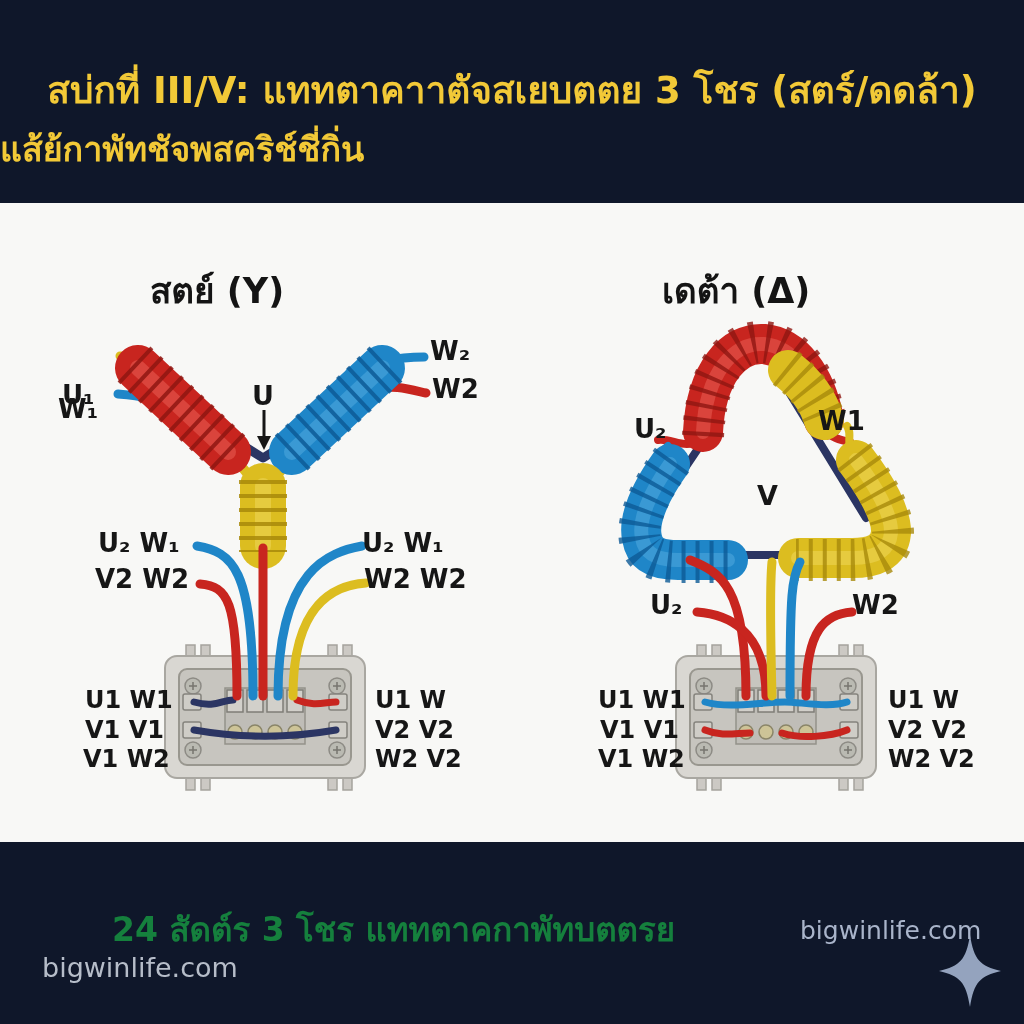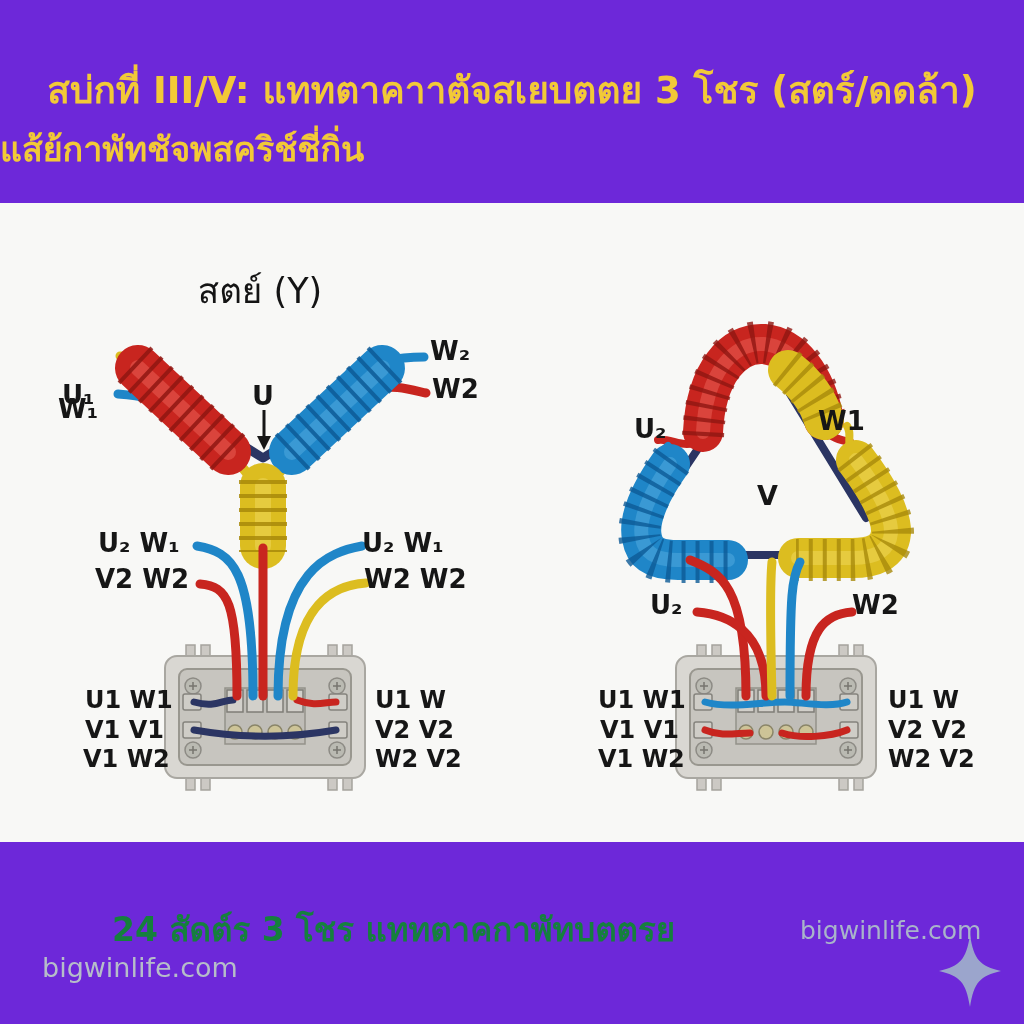--- a/index.html
+++ b/index.html
@@ -1,28 +1,28 @@
 <!DOCTYPE html>
 <html><head>
 <meta charset="utf-8">
 <style>
   html,body{margin:0;padding:0;background:#555;}
   .page{position:relative;width:1024px;height:1024px;overflow:hidden;
         background:#f8f8f6;font-family:"DejaVu Sans",sans-serif;}
-  .band{position:absolute;left:0;width:1024px;background:#6d28d9;}
+  .band{position:absolute;left:0;width:1024px;background:#0f172a;}
   .band.top{top:0;height:203px;}
   .band.bottom{top:842px;height:182px;}
   .h1{position:absolute;left:0;top:60px;width:1024px;text-align:center;
       color:#f2c937;font-size:37px;font-weight:bold;}
   .h2{position:absolute;left:0;top:122px;width:1024px;text-align:left;
       color:#f2c937;font-size:34px;font-weight:bold;}
   .canvas{position:absolute;left:0;top:203px;width:1024px;height:639px;background:#f8f8f6;}
   .art{position:absolute;left:0;top:0;width:1024px;height:1024px;}
-  .dtitle{position:absolute;width:220px;text-align:center;color:#141414;
-          font-size:35px;font-weight:normal;}
+  .dtitle{position:absolute;width:220px;text-align:left;color:#141414;
+          font-size:35px;font-weight:bold;}
   .lbl{position:absolute;color:#161616;font-size:26px;font-weight:bold;white-space:nowrap;line-height:1;}
   .lbl.sm{font-size:24px;}
   .lbl.pt{font-weight:600;font-size:27px;}
   .caption{position:absolute;left:112px;top:903px;color:#15803d;
            font-size:33px;font-weight:bold;white-space:nowrap;}
   .wm{position:absolute;color:#b6bdc9;white-space:nowrap;}
   .wm.r{left:800px;top:916px;font-size:25px;color:#a9b4ca;}
   .wm.bl{left:42px;top:952px;font-size:27px;}
 </style>
 </head>
@@ -215,20 +215,21 @@
         <path d="M690,560 C720,572 746,585 746,696" stroke="#c8251f"></path>
         <path d="M697,612 C725,614 766,628 766,696" stroke="#c8251f"></path>
         <path d="M772,562 C770,582 770,620 772,696" stroke="#dcbd20"></path>
         <path d="M800,562 C792,577 790,592 790,696" stroke="#1f86c8"></path>
         <path d="M852,612 C826,614 806,628 806,696" stroke="#c8251f"></path>
       </g>
     </g>
   </svg>
 
   <div class="dtitle" style="left:150px;top:263px;">สตย์ (Y)</div>
+  <div class="dtitle" style="left:662px;top:263px;">เดต้า (Δ)</div>
 
   <span class="lbl" style="left:62px;top:338px;margin-top:44px;">U₁</span>
   <span class="lbl" style="left:58px;top:396px;">W₁</span>
   <span class="lbl" style="left:430px;top:338px;">W₂</span>
   <span class="lbl" style="left:432px;top:376px;">W2</span>
   <span class="lbl pt" style="left:252px;top:382px;">U</span>
   <span class="lbl" style="left:98px;top:530px;">U₂ W₁</span>
   <span class="lbl" style="left:95px;top:566px;text-align:center;">V2 W2</span>
   <span class="lbl" style="left:362px;top:530px;">U₂ W₁</span>
   <span class="lbl" style="left:364px;top:566px;">W2 W2</span>

